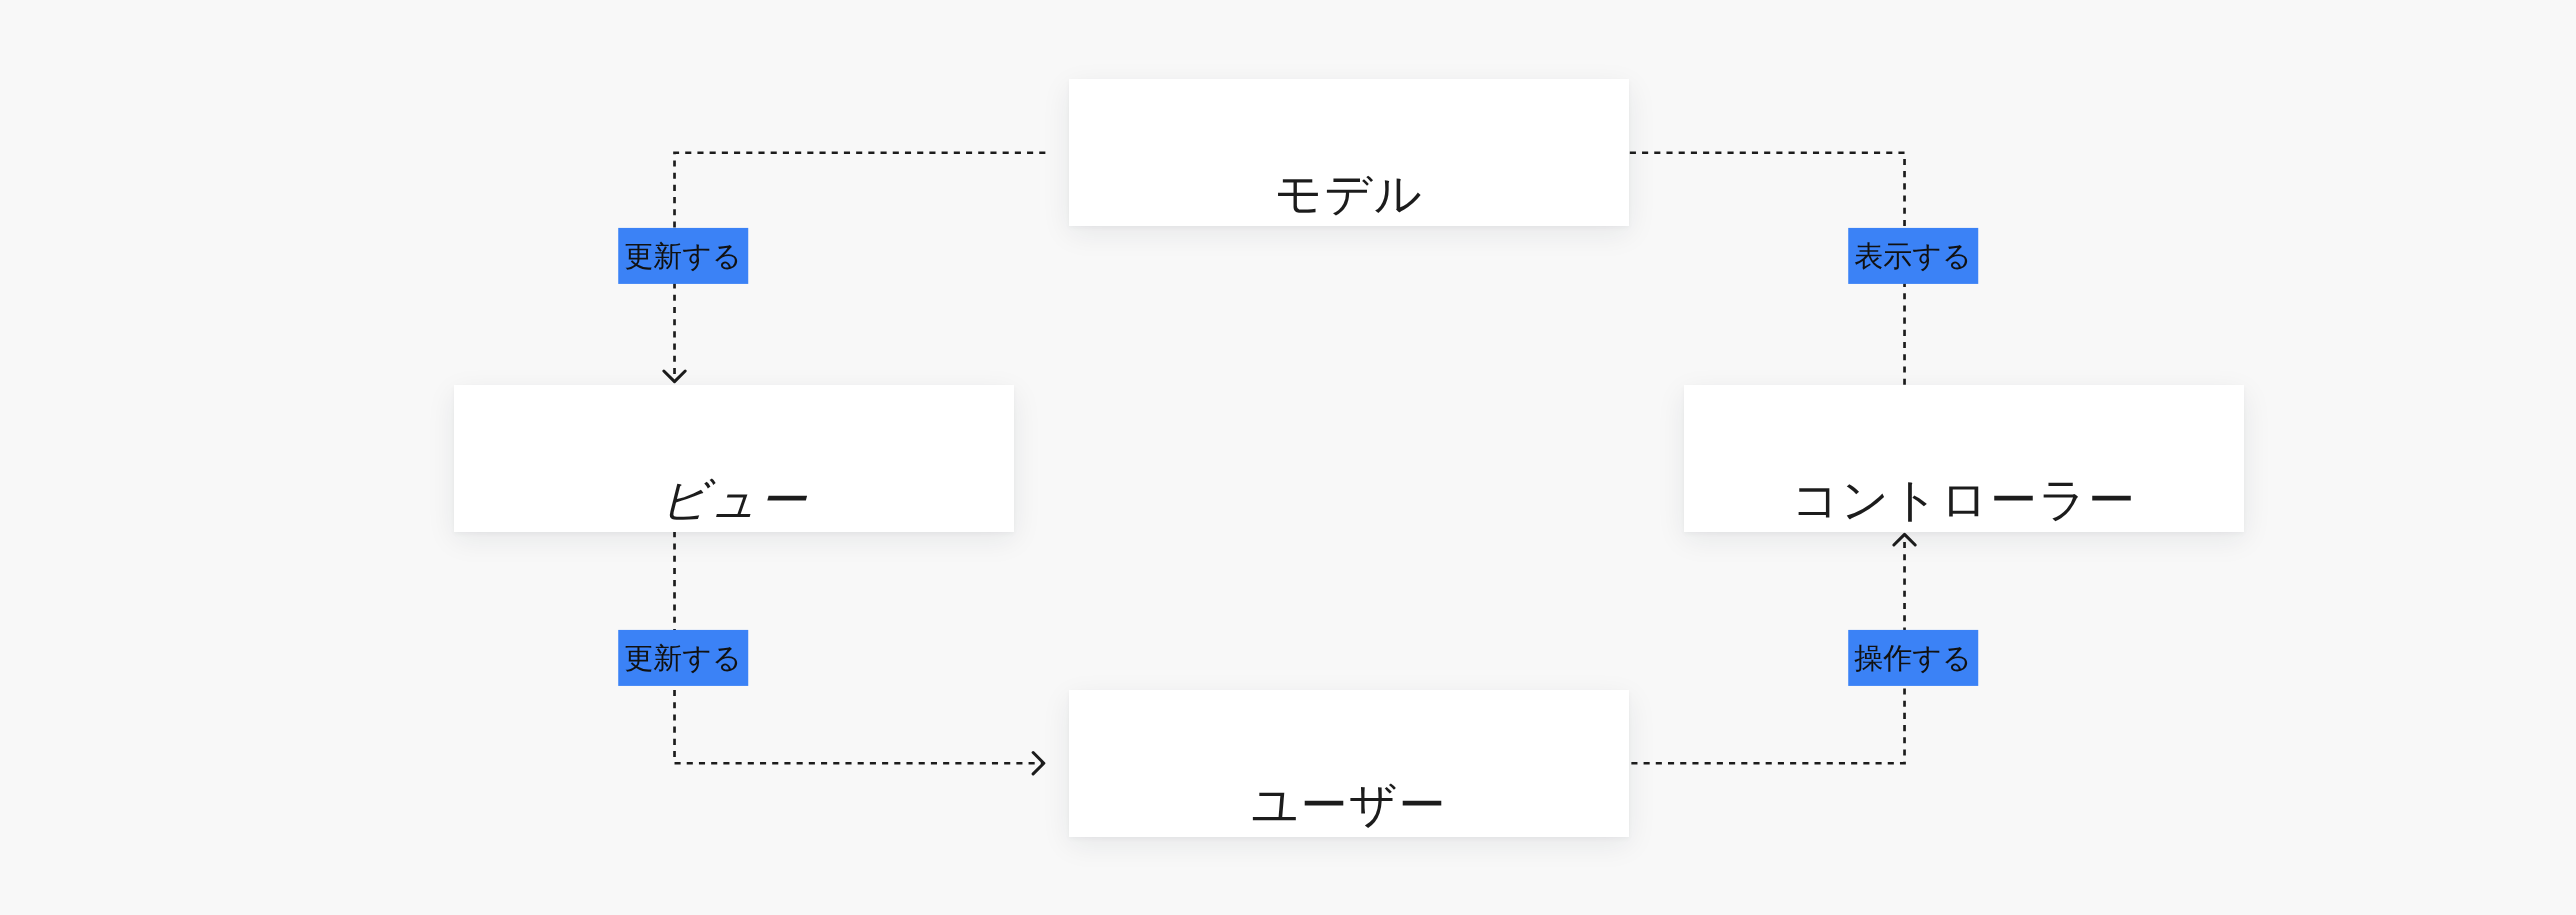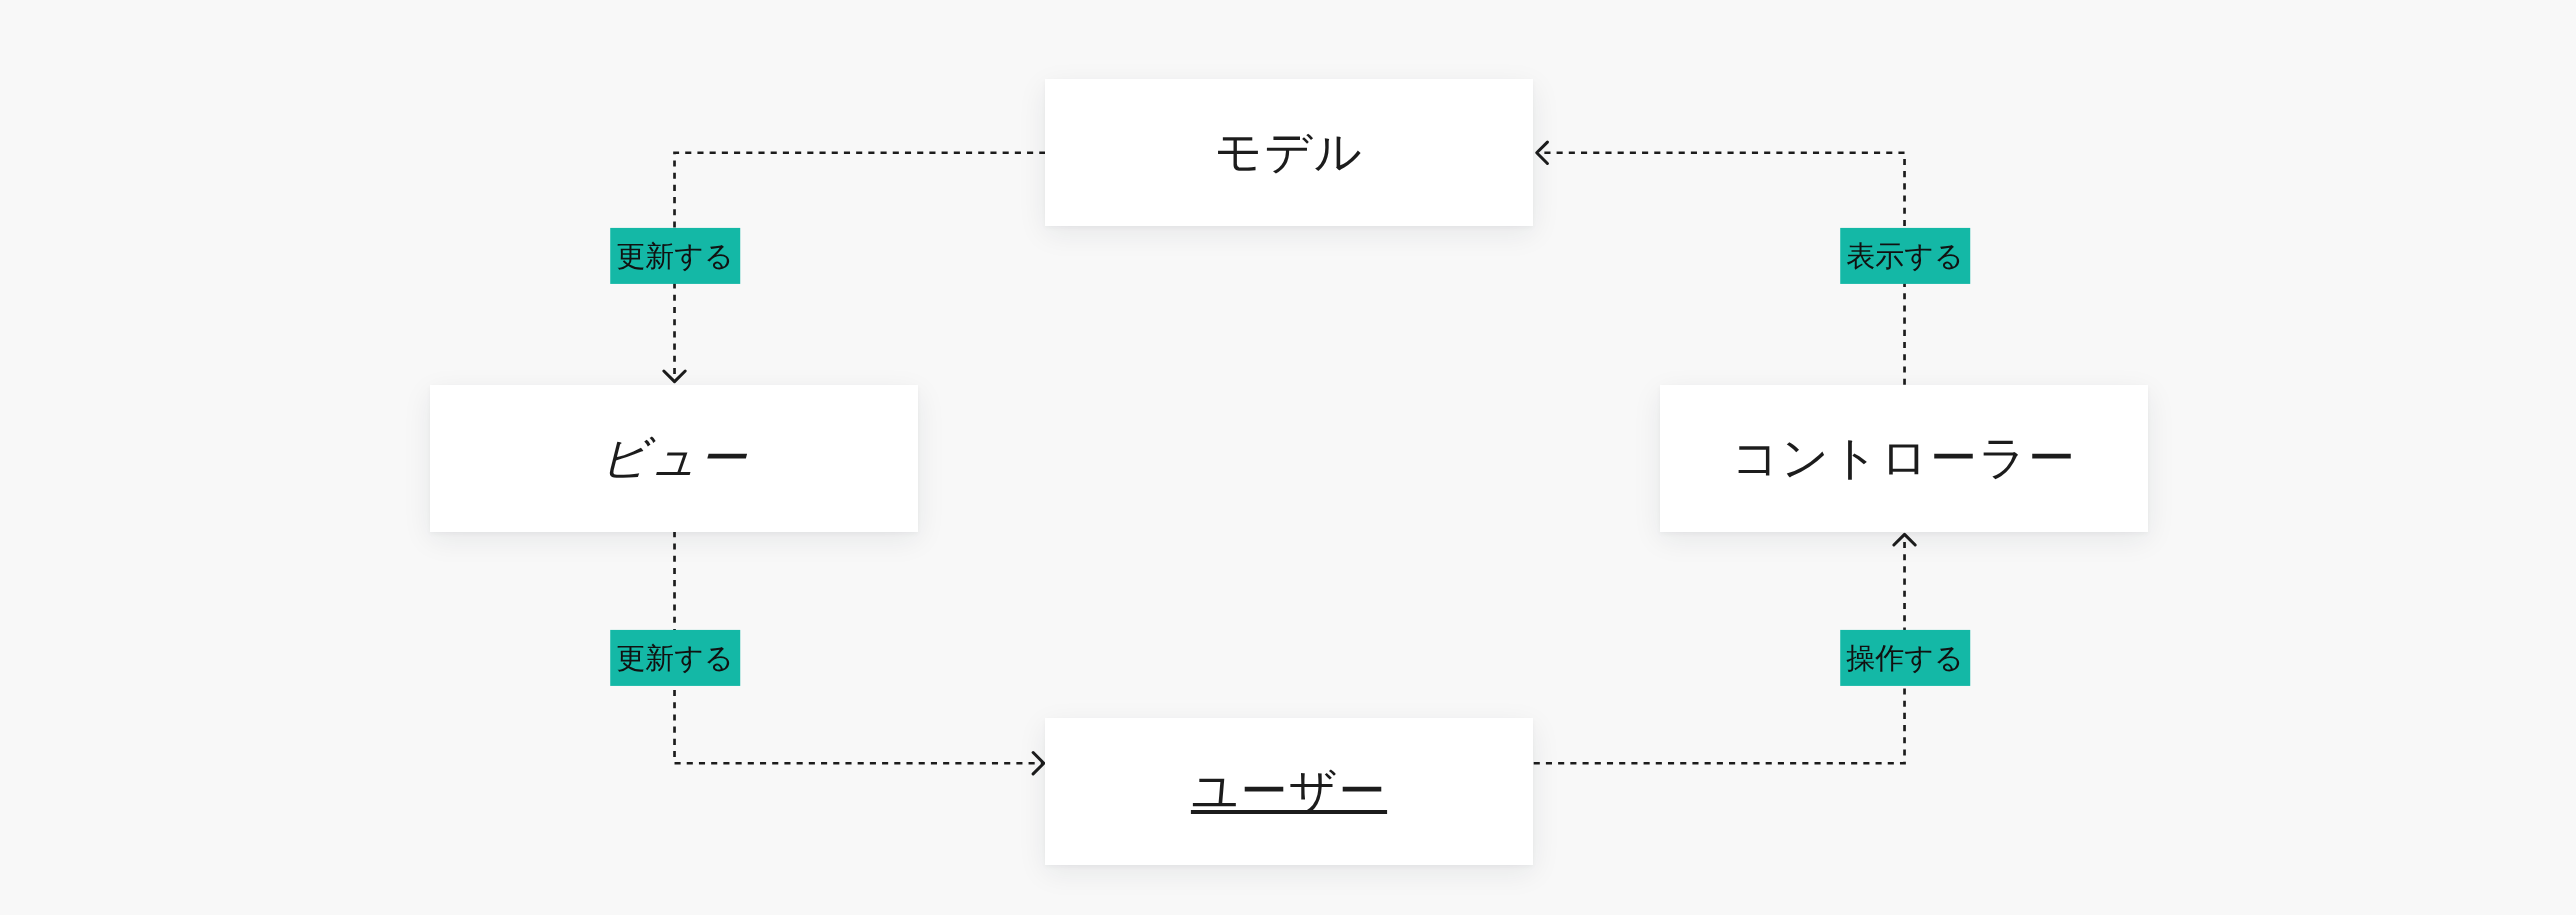--- a/index.html
+++ b/index.html
@@ -2,29 +2,29 @@
 <html style="font-size:12.2px"><head>
 <meta charset="utf-8">
 <style>
   html, body { margin:0; padding:0; }
   body {
     width:2576px; height:916px; background:#f8f8f8; position:relative; overflow:hidden;
     font-family:"DejaVu Sans", "Liberation Sans", sans-serif; color:#1c1c1c;
   }
   .connectors { position:absolute; left:0; top:0; width:2576px; height:916px; }
   .node {
-    position:absolute; width:488px; height:147px; background:#ffffff;
+    position:absolute; width:560px; height:147px; background:#ffffff;
     box-shadow:0 7.6px 27.5px rgba(30,35,50,0.08), 0 1.5px 4.6px rgba(30,35,50,0.04);
-    display:flex; align-items:center; justify-content:center;
-    font-size:47px; font-weight:500; letter-spacing:1.5px; color:#1c1c1c;
+    display:flex; align-items:flex-end; justify-content:center;
+    font-size:47px; font-weight:500; letter-spacing:1.5px; color:#1c1c1c;margin-left:24px;
   }
   .edge-label {
     position:absolute; transform:translate(-50%,-50%);
-    background:#14b8a6; padding:10.7px 6.1px; font-size:29px; color:#111;
-    white-space:nowrap; line-height:1.2;
+    background:#3b82f6; padding:10.7px 6.1px; font-size:29px; color:#111;
+    white-space:nowrap; line-height:1.2;margin-left:8px;
   }
 </style>
 </head>
 <body>
 
 <svg class="connectors" viewBox="0 0 3376 1200" xmlns="http://www.w3.org/2000/svg">
   <g fill="none" stroke="#1c1c1c" stroke-width="3.5" stroke-dasharray="8 8">
 
     <path d="M1370 200 H884 V498"></path>
 
@@ -44,21 +44,21 @@
 
 <div class="node" style="left:1045px; top:79px;">
   <span>モデル</span>
 </div>
 <div class="node" style="left:430px; top:385px;font-style:italic;">
   <span>ビュー</span>
 </div>
 <div class="node" style="left:1660px; top:385px;">
   <span>コントローラー</span>
 </div>
-<div class="node" style="left:1045px; top:718px;text-decoration:underline;">
+<div class="node" style="left:1045px; top:690px;">
   <span>ユーザー</span>
 </div>
 
 <div class="edge-label" style="left:675px; top:256px;">更新する</div>
 <div class="edge-label" style="left:675px; top:658px;">更新する</div>
 <div class="edge-label" style="left:1905px; top:658px;">操作する</div>
 <div class="edge-label" style="left:1905px; top:256px;">表示する</div>
 
 
 </body></html>

